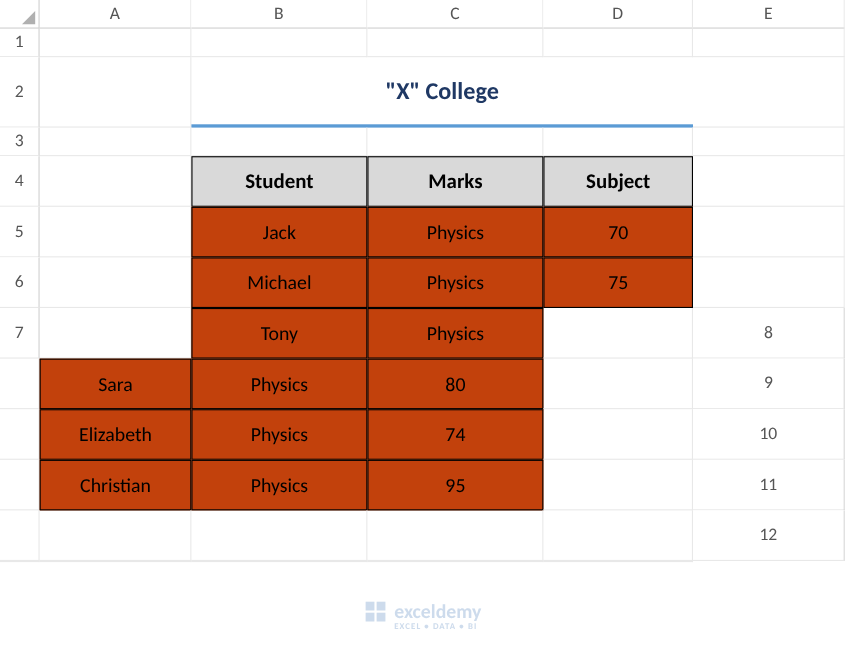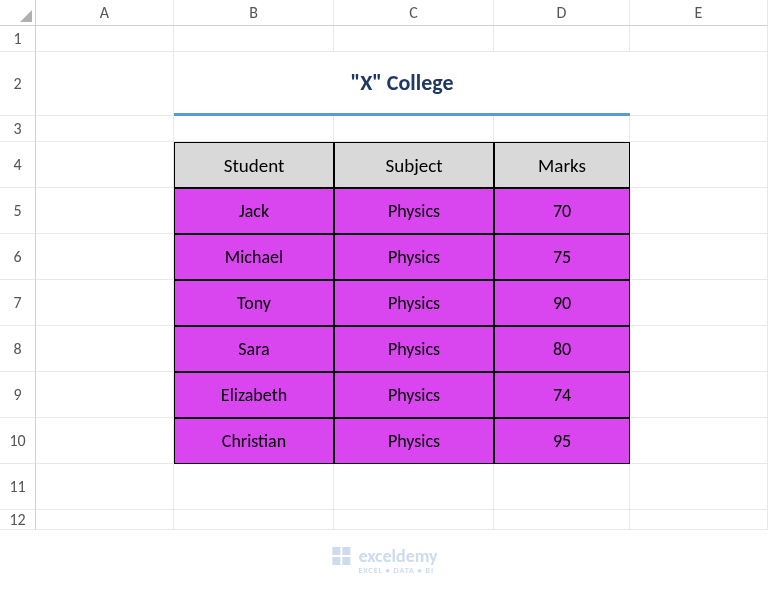--- a/index.html
+++ b/index.html
@@ -64,34 +64,34 @@
       align-items: center;
       justify-content: center;
       font-size: 22px;
       font-weight: bold;
       color: #1f3864;
       border-bottom: 3px solid #5b9bd5;
       border-right: none;
     }
     .table-header {
       background: #d9d9d9;
-      font-weight: normal;
+      font-weight: bold;
       font-size: 19px;
       border: 1px solid #000;
       display: flex;
       align-items: center;
       justify-content: center;
     }
     .table-cell {
       border: 1px solid #000;
       display: flex;
       align-items: center;
       justify-content: center;
       font-size: 18px;
-      background: #d946ef;
+      background: #c2410c;
     }
     .empty-cell {
       border-right: 1px solid #e8e8e8;
       border-bottom: 1px solid #e8e8e8;
     }
     .watermark {
       position: absolute;
       bottom: 30px;
       left: 50%;
       transform: translateX(-50%);
@@ -145,43 +145,42 @@
   <div class="row-header">3</div>
   <div class="empty-cell"></div>
   <div class="empty-cell"></div>
   <div class="empty-cell"></div>
   <div class="empty-cell"></div>
   <div class="empty-cell"></div>
 
   <div class="row-header">4</div>
   <div class="empty-cell"></div>
   <div class="table-header">Student</div>
+  <div class="table-header">Marks</div>
   <div class="table-header">Subject</div>
-  <div class="table-header">Marks</div>
   <div class="empty-cell"></div>
 
   <div class="row-header">5</div>
   <div class="empty-cell"></div>
   <div class="table-cell">Jack</div>
   <div class="table-cell">Physics</div>
   <div class="table-cell">70</div>
   <div class="empty-cell"></div>
 
   <div class="row-header">6</div>
   <div class="empty-cell"></div>
   <div class="table-cell">Michael</div>
   <div class="table-cell">Physics</div>
   <div class="table-cell">75</div>
   <div class="empty-cell"></div>
 
   <div class="row-header">7</div>
   <div class="empty-cell"></div>
   <div class="table-cell">Tony</div>
   <div class="table-cell">Physics</div>
-  <div class="table-cell">90</div>
   <div class="empty-cell"></div>
 
   <div class="row-header">8</div>
   <div class="empty-cell"></div>
   <div class="table-cell">Sara</div>
   <div class="table-cell">Physics</div>
   <div class="table-cell">80</div>
   <div class="empty-cell"></div>
 
   <div class="row-header">9</div>

